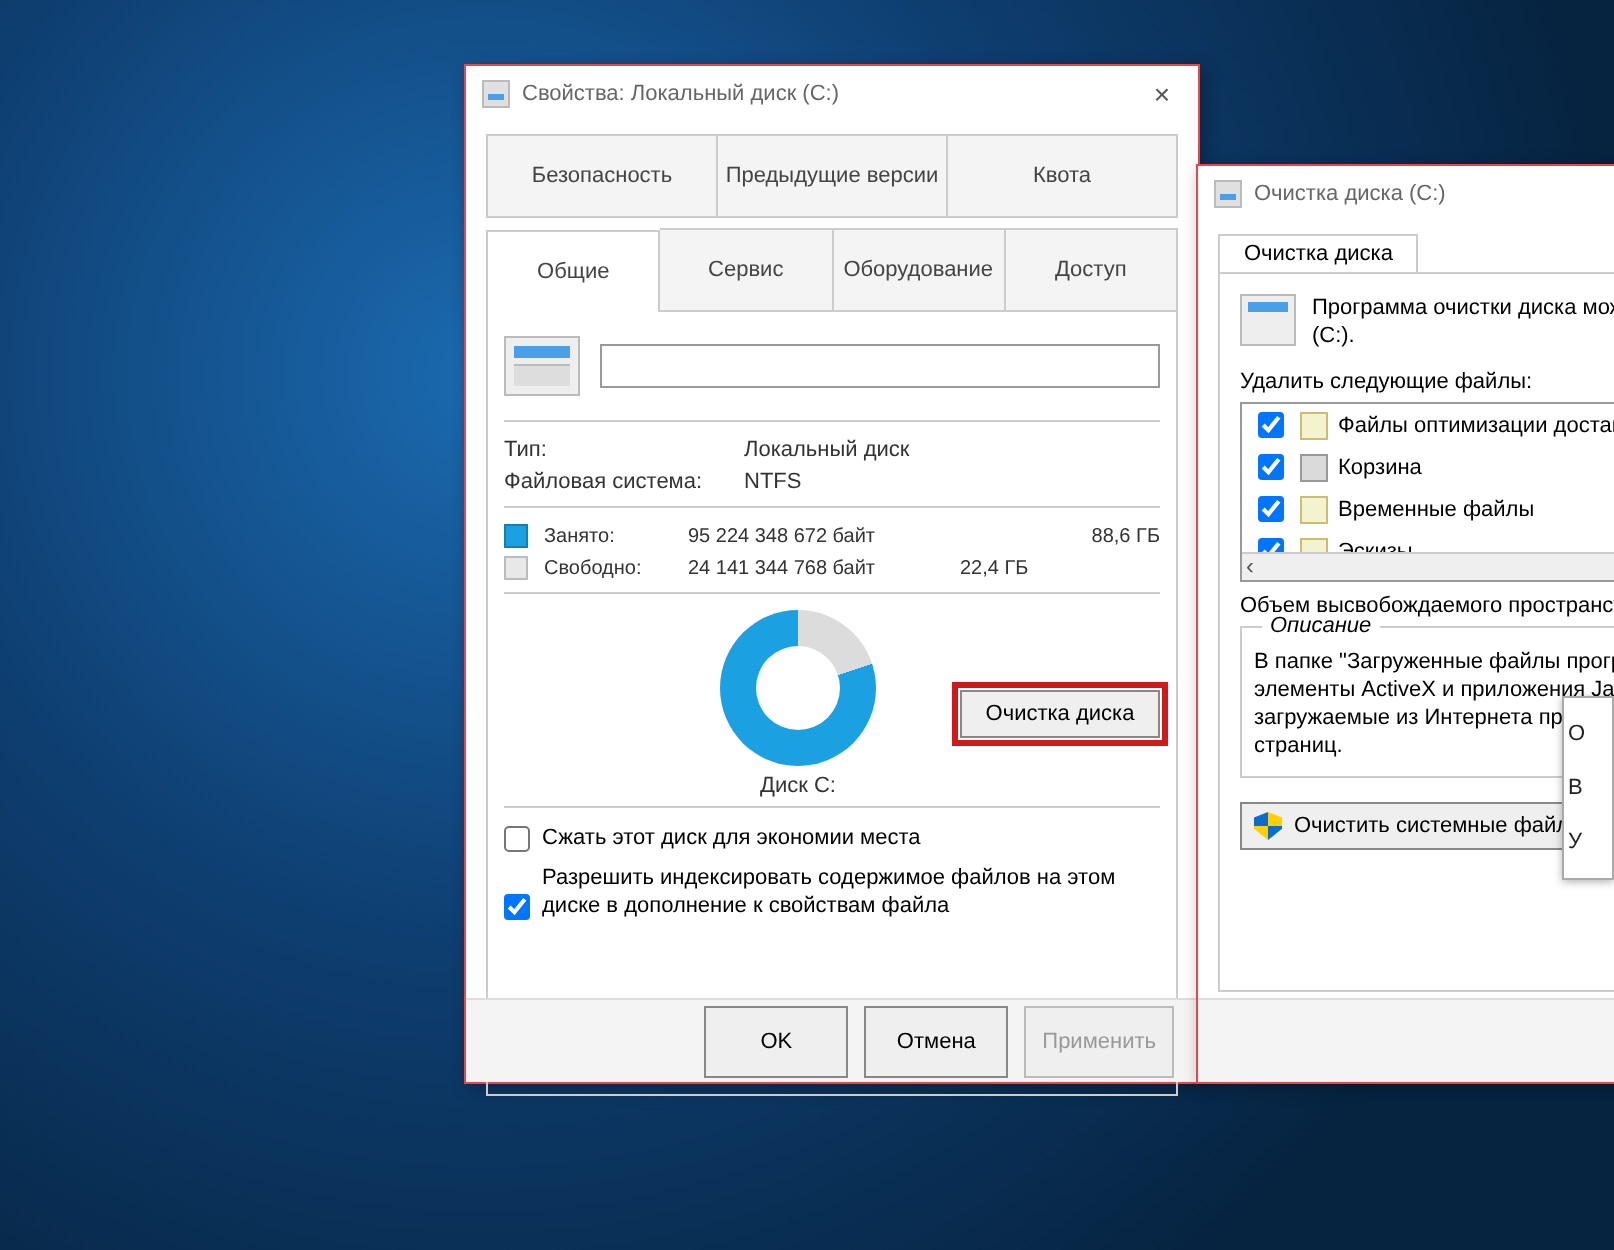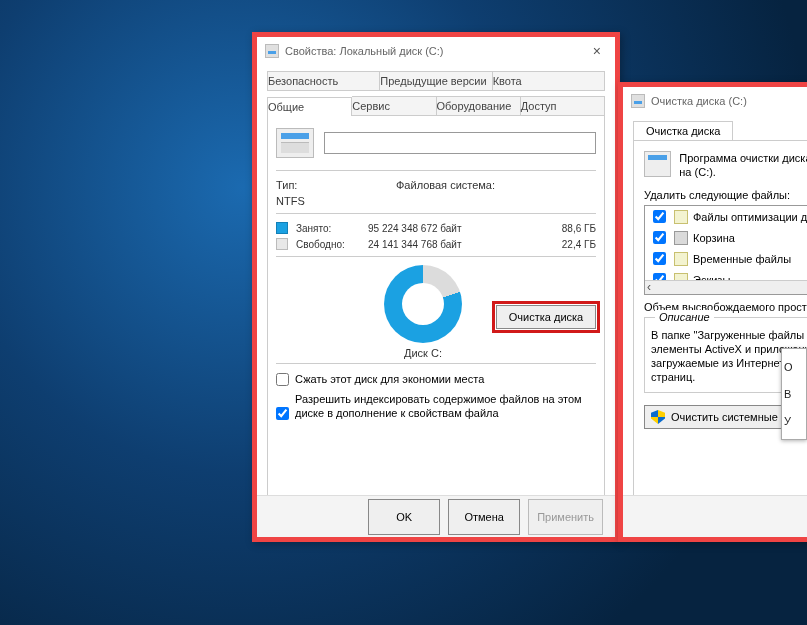--- a/index.html
+++ b/index.html
@@ -10,23 +10,22 @@
     font-family: "Segoe UI", Tahoma, sans-serif;
     font-size: 11px;
     color: #000;
     background: radial-gradient(circle at 30% 30%, #1b6ab0 0%, #0e3e70 40%, #062340 80%);
     overflow: hidden;
     position: relative;
   }
   .window {
     position: absolute;
     background: #fff;
-    border: 5px solid #ef4444;
+    border: 1px solid #ef4444;
     box-shadow: 2px 2px 8px rgba(0,0,0,0.3);
-    margin-left: 20px;
   }
   
   .win-props {
     left: 232px; top: 32px;
     width: 368px; height: 510px;
   }
   .titlebar {
     height: 28px;
     display: flex; align-items: center;
     padding: 0 8px;
@@ -35,21 +34,21 @@
   }
   .titlebar .ticon { width:14px; height:14px; margin-right:6px; background:#e0e0e0; border:1px solid #bbb; position:relative;}
   .titlebar .ticon::after{content:"";position:absolute;left:2px;top:6px;width:8px;height:3px;background:#4aa0e8;}
   .titlebar .spacer { flex:1; }
   .titlebar .close { font-size:14px; color:#555; padding:0 6px; cursor:default;}
   .tabs-row {
     display:flex; border-bottom:1px solid #ccc;
     margin: 6px 10px 0 10px;
   }
   .tab {
-    padding: 3px 0; font-size:11px;
+    padding: 14px 0; text-align:center; font-size:11px;
     border:1px solid #ccc; border-bottom:none; background:#f4f4f4;
     color:#444; flex:1;
   }
   .tab + .tab { border-left:none; }
   .tab.active { background:#fff; position:relative; top:1px; }
   .tabs-row.top .tab { border-bottom:1px solid #ccc; }
   .tabs-row.top { border-bottom:none; margin-bottom:-1px;}
   .pane {
     margin: 0 10px; padding: 12px 8px 8px 8px;
     border:1px solid #ccc; border-top:none;
@@ -177,35 +176,36 @@
   </div>
 
   <div class="pane">
     <div class="drive-row">
       <div class="drive-icon"></div>
       <input class="name-field" style="">
     </div>
     <hr class="hr">
     <div class="kv">
       <span>Тип:</span>
+      <span>Локальный диск</span>
       <span>Файловая система:</span>
       <span>NTFS</span>
     </div>
     <hr class="hr">
     <div class="usage-row">
       <span class="sq used"></span>
       <span>Занято:</span>
       <span>95 224 348 672 байт</span>
       <span style="text-align:right">88,6 ГБ</span>
     </div>
     <div class="usage-row">
       <span class="sq free"></span>
       <span>Свободно:</span>
       <span>24 141 344 768 байт</span>
-      <span style="text-align:right">22,4 ГБ</span>
+      <span style="">22,4 ГБ</span>
     </div>
     <hr class="hr">
 
     <div class="donut-area">
       <div class="donut"></div>
       <div class="donut-label">Диск C:</div>
       <div class="cleanup-btn">Очистка диска</div>
     </div>
 
     <hr class="hr">

